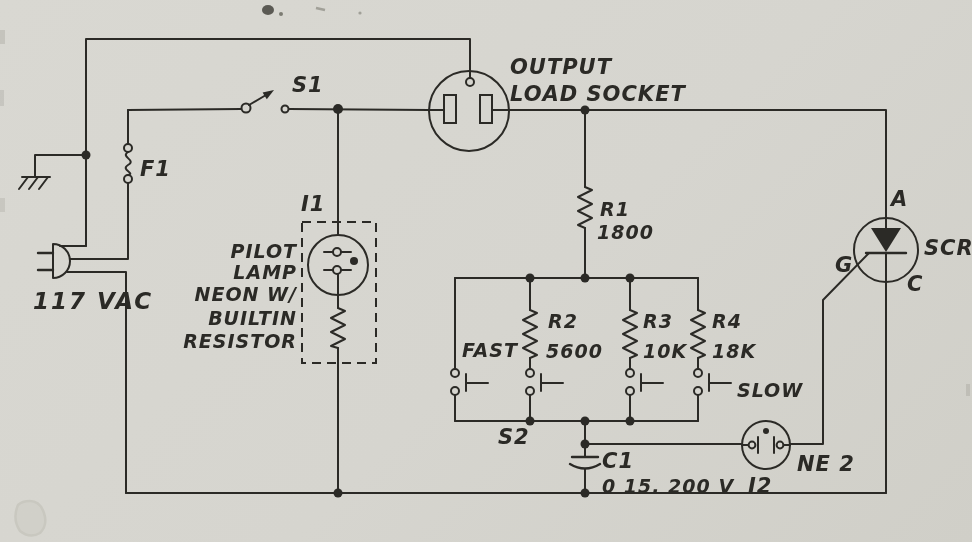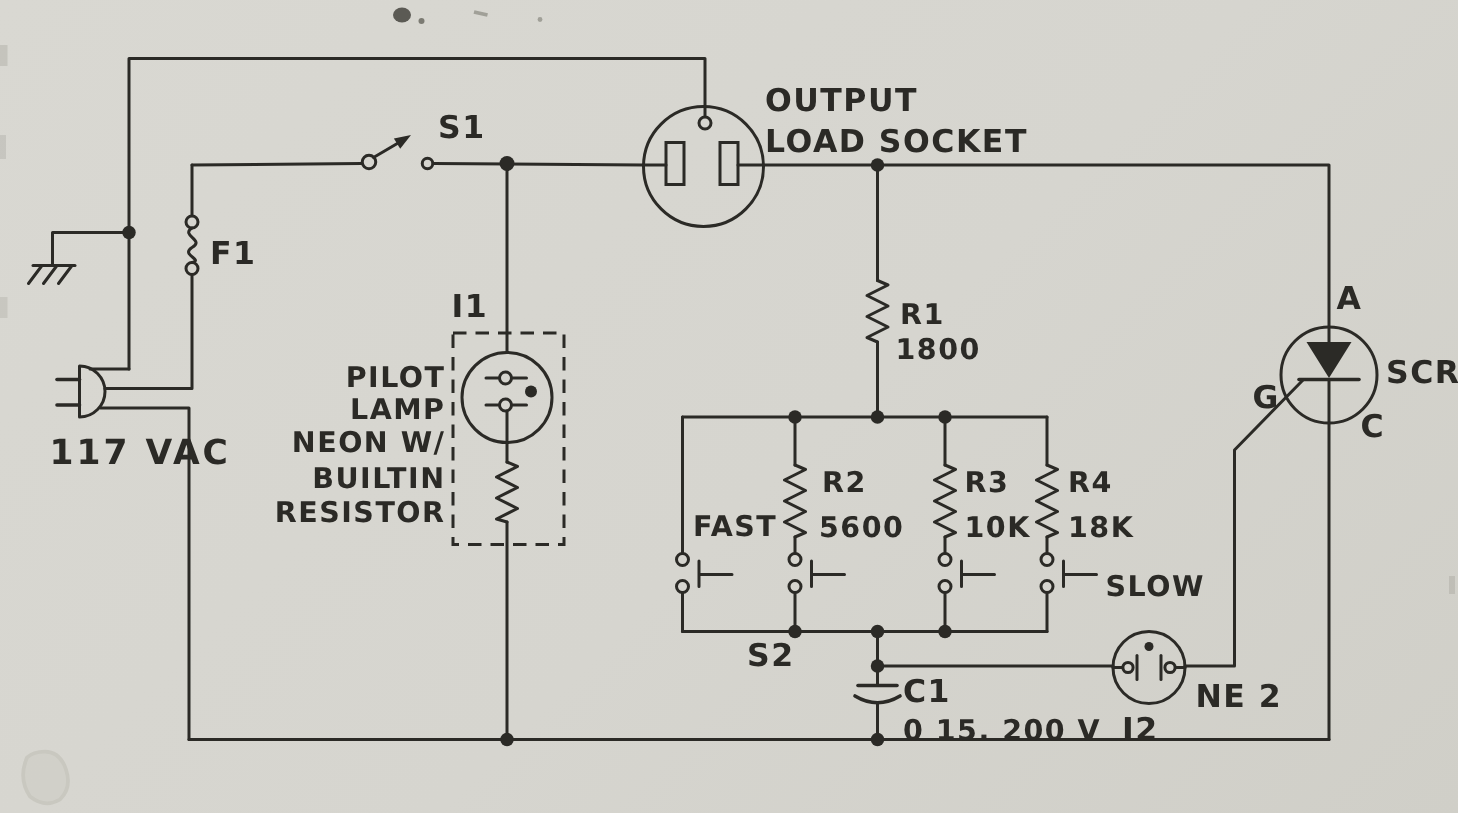--- a/index.html
+++ b/index.html
@@ -2,20 +2,21 @@
 <html><head>
 <meta charset="utf-8">
 <style>
   html,body{margin:0;padding:0;background:#b9b8b2;}
   .page{
     position:relative;
     width:972px;height:542px;
     background:linear-gradient(135deg,#d9d8d2 0%,#d6d5cf 55%,#d0cfc8 100%);
     overflow:hidden;
     font-family:"DejaVu Sans","Liberation Sans",sans-serif;
+    font-style:italic;
   }
   svg{position:absolute;left:0;top:0;}
   text{
     font-family:"DejaVu Sans","Liberation Sans",sans-serif;
     font-weight:bold;
     fill:#2b2a26;
     letter-spacing:1px;
   }
   .lbl{font-size:19px;}
   .lbl-lg{font-size:21px;}

